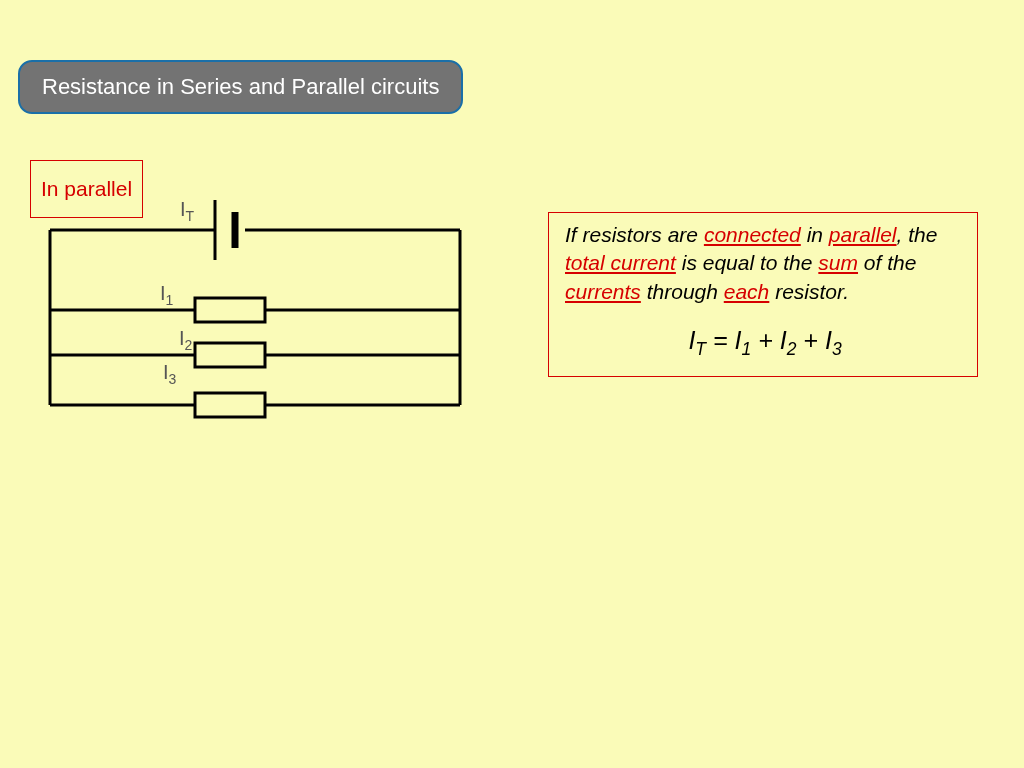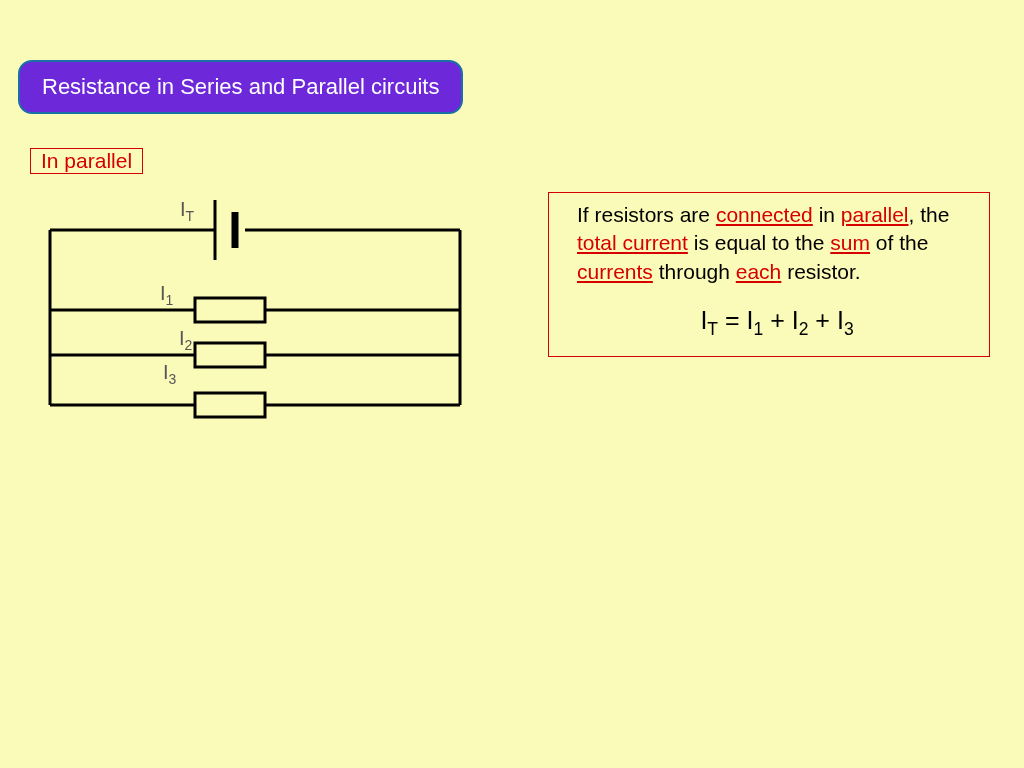--- a/index.html
+++ b/index.html
@@ -9,47 +9,48 @@
     height: 768px;
     background: #fafbb8;
     font-family: "Comic Sans MS", cursive, sans-serif;
     position: relative;
     overflow: hidden;
   }
   .title-box {
     position: absolute;
     left: 18px;
     top: 60px;
-    background: #6d28d9;
+    background: #737373;
     color: #ffffff;
     border: 2px solid #1a6fa8;
     border-radius: 14px;
     padding: 12px 22px;
     font-size: 22px;
   }
   .subtitle-box {
     position: absolute;
     left: 30px;
-    top: 148px;
+    top: 160px;
     border: 1.5px solid #d60000;
     color: #d60000;
-    padding: 0 10px;
+    padding: 16px 10px;
     font-size: 21px;
     background: transparent;
   }
   .desc-box {
     position: absolute;
     left: 548px;
-    top: 192px;
+    top: 212px;
     width: 400px;
     border: 1.5px solid #d60000;
-    padding: 8px 12px 14px 28px;
+    padding: 8px 12px 14px 16px;
     font-size: 21px;
     color: #000;
     line-height: 1.35;
+    font-style: italic;
   }
   .kw {
     color: #d60000;
     text-decoration: underline;
   }
   .formula {
     text-align: center;
     margin-top: 18px;
     font-size: 25px;
   }

